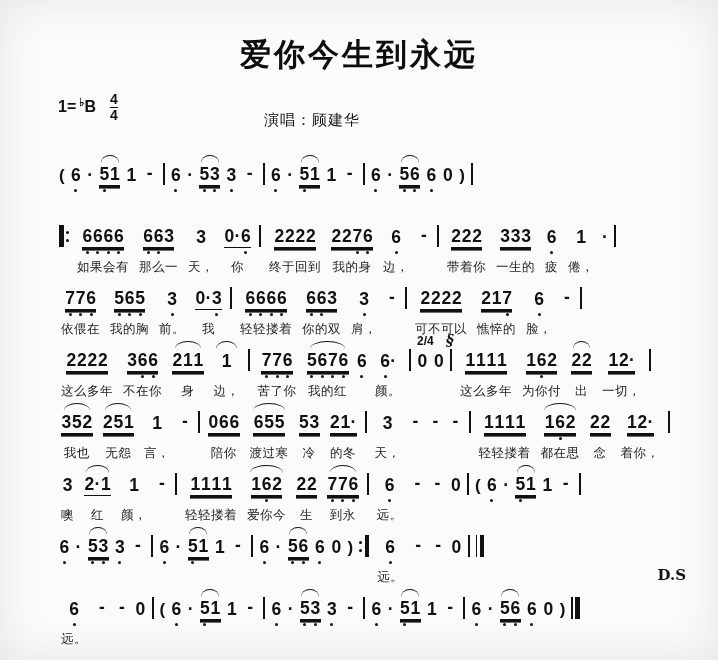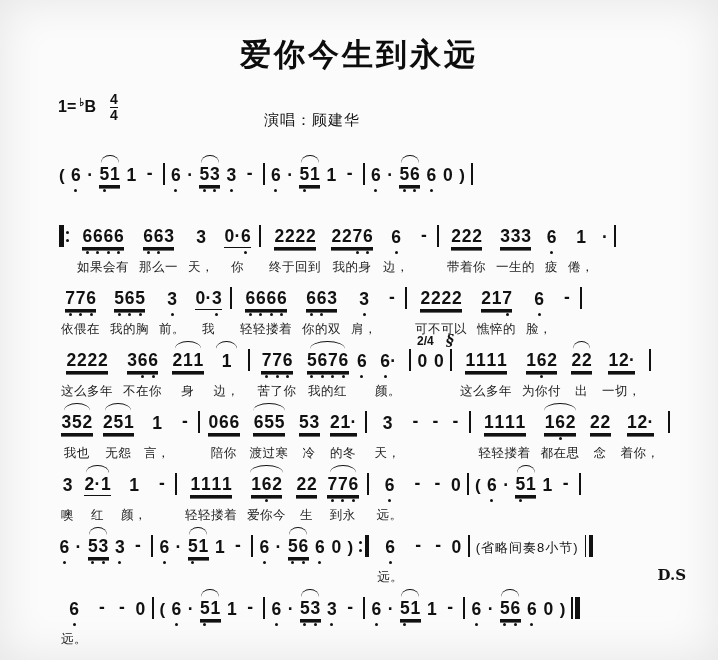--- a/index.html
+++ b/index.html
@@ -1885,28 +1885,20 @@
             <span class="barwrap">
               <span class="bar-mid"></span>
             </span>
           </span>
           <span class="zone dotrow"></span>
           <span class="zone lyrzone"></span>
         </span>
         <span class="tok">
           <span class="zone arczone"></span>
           <span class="zone main">
-            <span class="ann">(省略间奏8小节)</span>
-          </span>
-          <span class="zone dotrow"></span>
-          <span class="zone lyrzone"></span>
-        </span>
-        <span class="tok">
-          <span class="zone arczone"></span>
-          <span class="zone main">
             <span class="barwrap">
               <span class="bar-thin"></span>
               <span class="bar-thick"></span>
             </span>
           </span>
           <span class="zone dotrow"></span>
           <span class="zone lyrzone"></span>
         </span>
         <div class="ds">D.S</div>
       </div>

